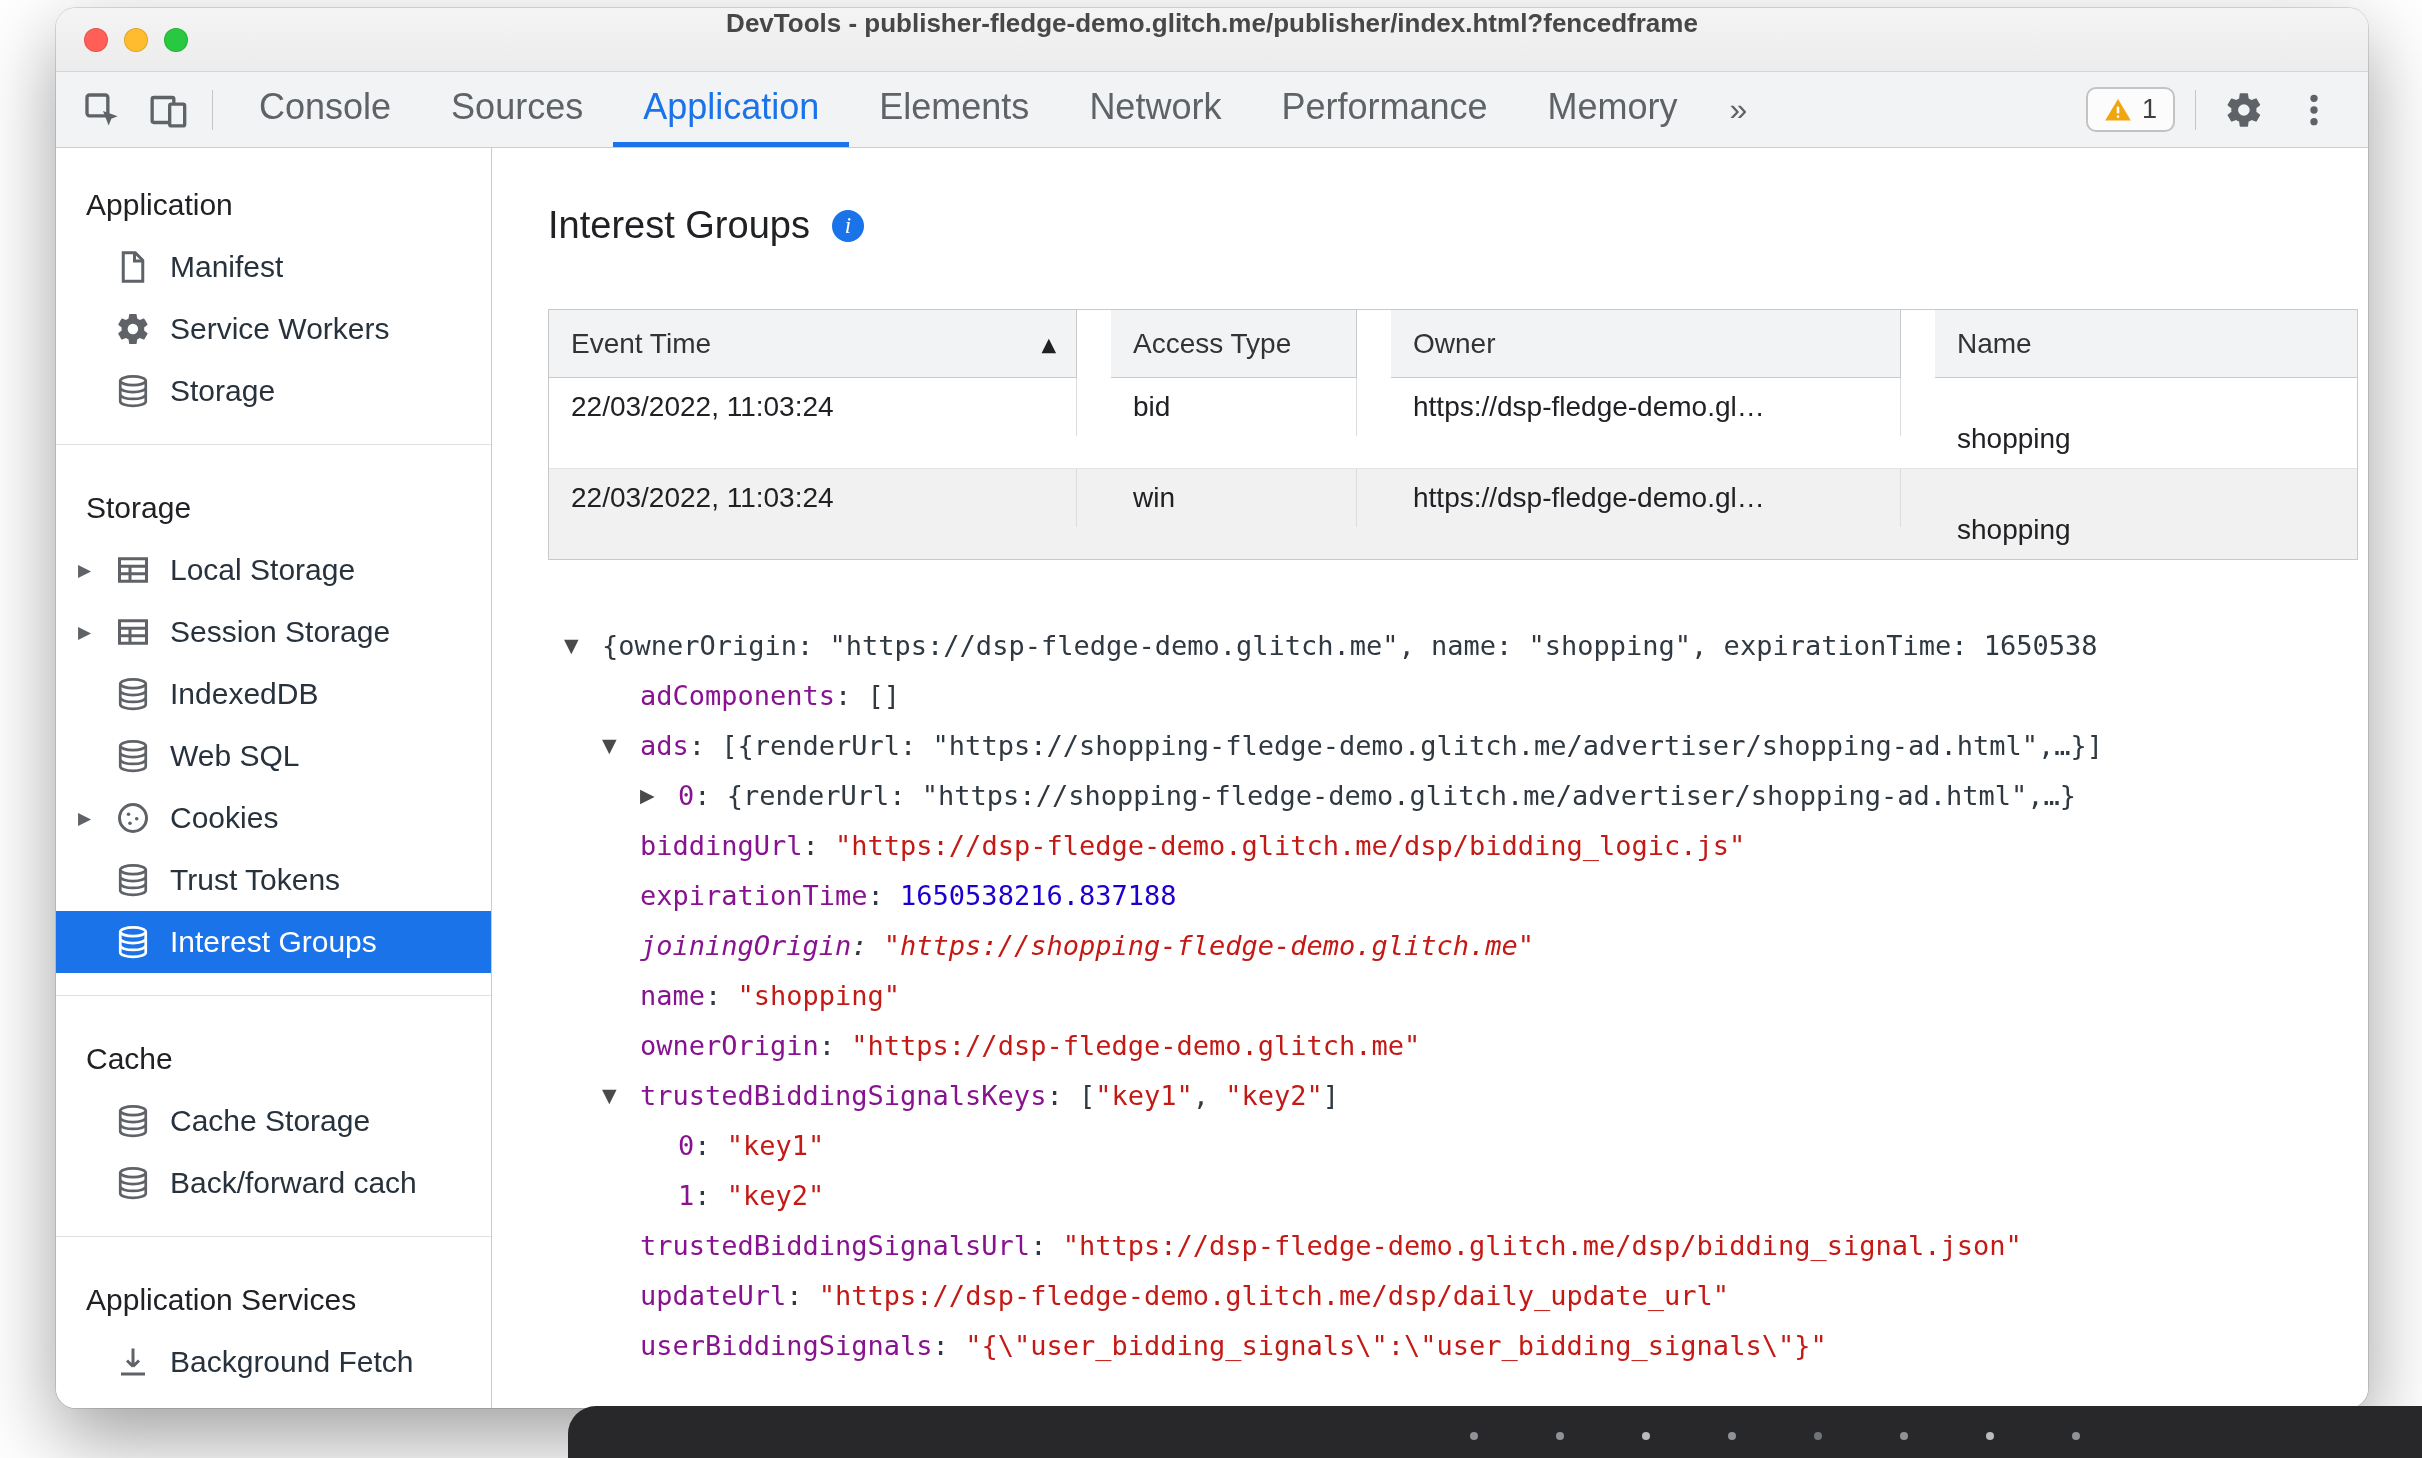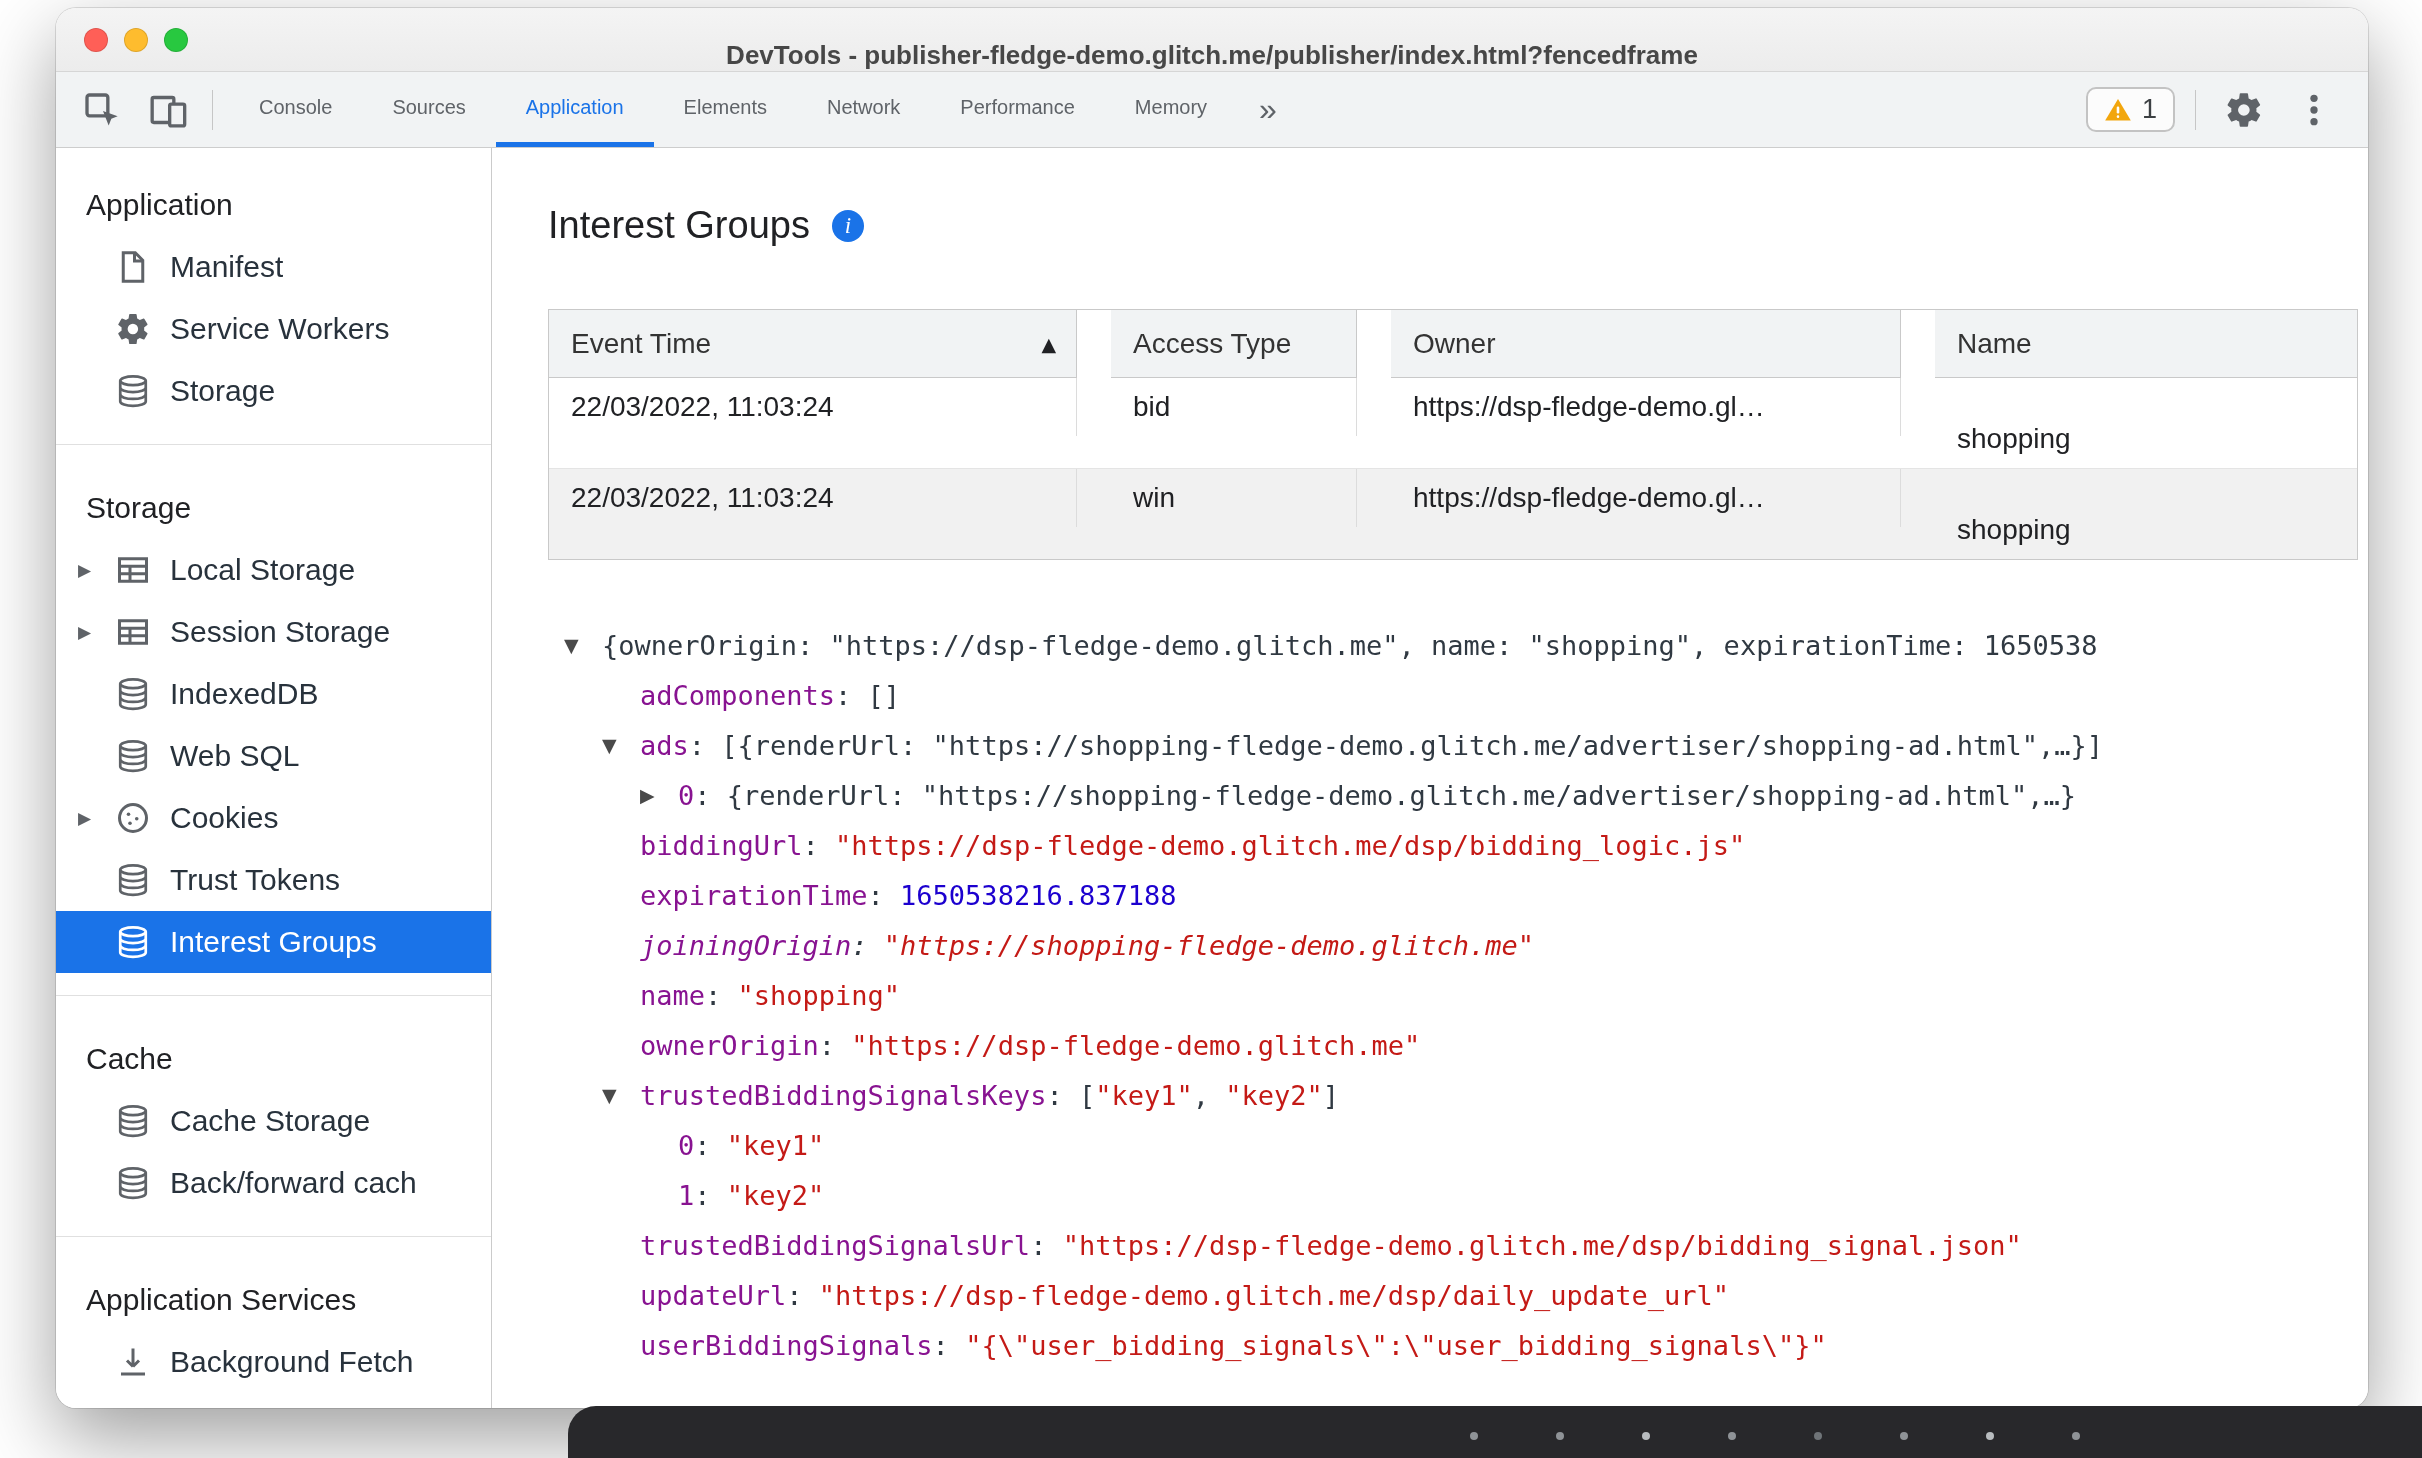--- a/index.html
+++ b/index.html
@@ -22,21 +22,21 @@
     box-shadow: 0 30px 80px rgba(0,0,0,.38), 0 0 0 1px rgba(0,0,0,.12);
     overflow: hidden;
     display: flex; flex-direction: column;
   }
 
   
   .titlebar {
     flex: 0 0 64px; height: 64px;
     background: linear-gradient(#f4f4f4, #ececec);
     border-bottom: 1px solid #d6d6d6;
-    display: flex; align-items: flex-end; justify-content: center;
+    display: flex; align-items: flex-start; justify-content: center;
     position: relative;
   }
   .traffic { position: absolute; left: 28px; top: 0; height: 100%; display: flex; align-items: center; gap: 16px; }
   .light { width: 24px; height: 24px; border-radius: 50%; border: 1px solid rgba(0,0,0,.12); }
   .light.red { background: #ff5f57; }
   .light.yellow { background: #febc2e; }
   .light.green { background: #28c840; }
   .title-text { font-size: 26px; font-weight: 700; color: #474747; }
 
   
@@ -51,21 +51,21 @@
     display: flex; align-items: center; justify-content: center;
     color: #5f6368; border-radius: 6px;
   }
   .tool-btn svg { width: 40px; height: 40px; }
   .tool-btn:first-child { margin-left: 18px; }
   .tool-sep { width: 1px; height: 40px; background: #c6c6c6; margin: 0 16px; flex: 0 0 auto; }
   .tabs { display: flex; height: 100%; }
   .tab {
     padding: 0 30px; height: 100%;
     display: flex; align-items: center;
-    font-size: 20px; color: #5f6368;
+    font-size: 36px; color: #5f6368;
     border-bottom: 5px solid transparent;
     white-space: nowrap;
   }
   .tab.selected { color: #1a73e8; border-bottom-color: #1a73e8; }
   .more-tabs { font-size: 32px; color: #5f6368; padding: 0 22px; }
   .toolbar-right { margin-left: auto; display: flex; align-items: center; padding-right: 26px; }
   .warn-badge {
     display: flex; align-items: center; gap: 10px;
     border: 2px solid #c3c3c3; border-radius: 10px;
     background: #fcfcfc; padding: 5px 16px;

